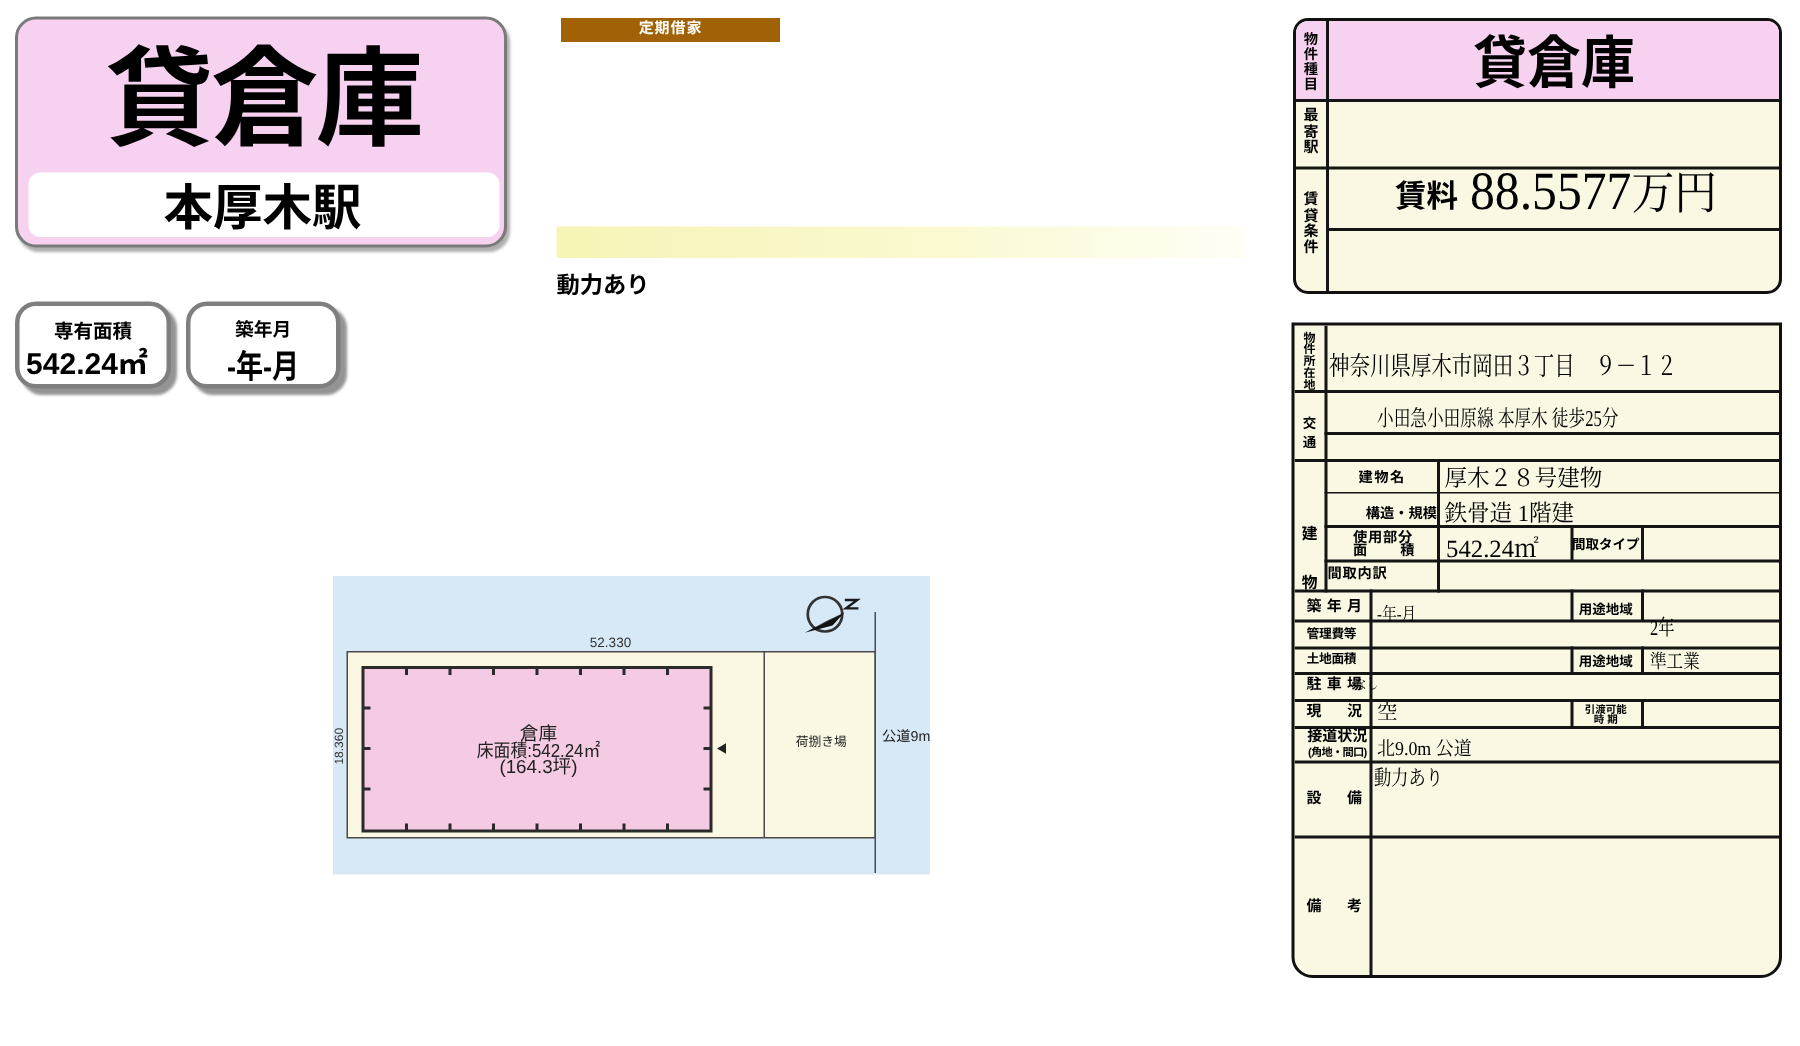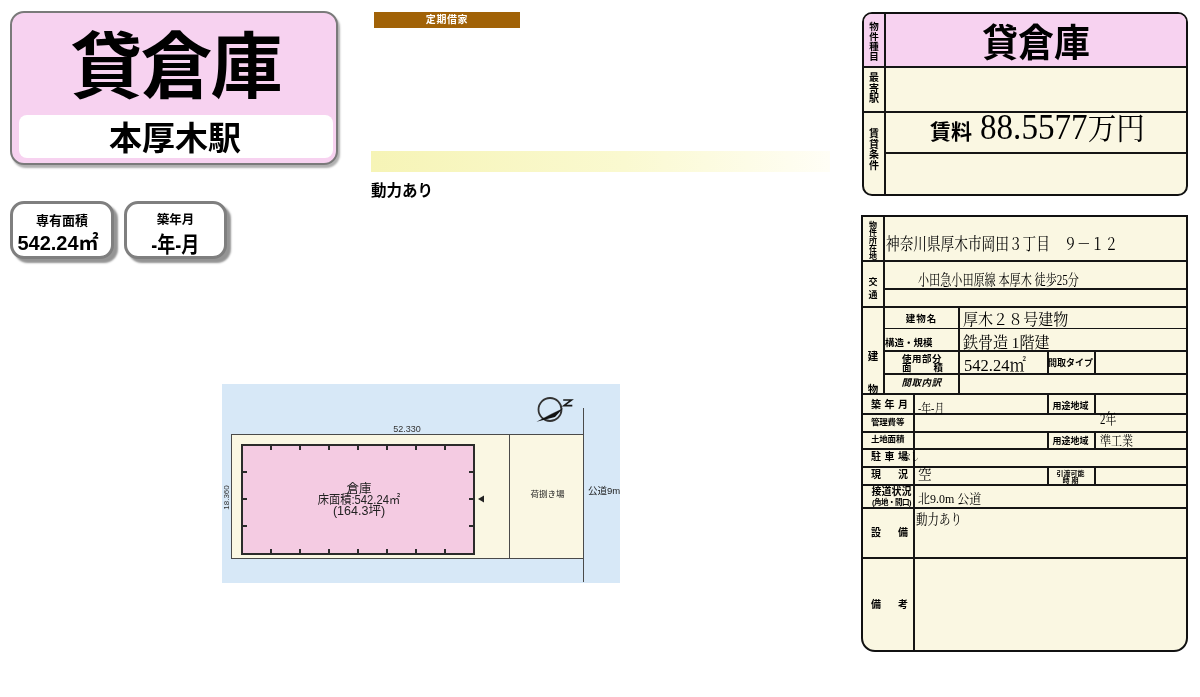--- a/index.html
+++ b/index.html
@@ -158,34 +158,34 @@
     <div class="lb g" style="left:0;top:58.5px;width:20px;font-size:9px;line-height:13.3px;text-align:center;">交<br>通</div>
 
     <div class="abs m" style="left:23px;top:55.5px;font-size:15px;line-height:1;margin-left:32px;"><span class="sx" style="transform:scaleX(0.74);">小田急小田原線 本厚木 徒歩25分</span></div>
 
     <div class="lb g" style="left:0;top:123px;width:20px;font-size:10.5px;line-height:33px;text-align:center;">建<br>物</div>
 
     <div class="lb g" style="left:22px;top:96.5px;width:73px;font-size:9.5px;text-align:center;letter-spacing:1px;">建物名</div>
 
     <div class="abs m" style="left:100px;top:95px;font-size:15.5px;line-height:1;"><span class="sx" style="transform:scaleX(0.97);">厚木２８号建物</span></div>
 
-    <div class="lb g" style="left:22px;top:121px;width:73px;font-size:9.5px;text-align:left;">構造・規模</div>
+    <div class="lb g" style="left:22px;top:121px;width:73px;font-size:9.5px;text-align:right;">構造・規模</div>
 
     <div class="abs m" style="left:100px;top:118px;font-size:15.5px;line-height:1;"><span class="sx" style="transform:scaleX(0.97);">鉄骨造 1階建</span></div>
 
     <div class="lb g" style="left:39px;top:137px;width:41px;font-size:9.5px;line-height:9px;">
         <span style="display:block;letter-spacing:0.5px;">使用部分</span>
         <span style="display:flex;justify-content:space-between;">面<span>積</span></span>
       </div>
 
     <div class="abs m" style="left:101px;top:141px;font-size:16.5px;line-height:1;"><span class="sx" style="transform:scaleX(1);">542.24㎡</span></div>
 
     <div class="lb g" style="left:185px;top:142px;width:45px;font-size:9px;text-align:center;white-space:nowrap;">間取タイプ</div>
 
-    <div class="lb g" style="left:22px;top:161px;width:73px;font-size:9.5px;text-align:center;letter-spacing:0.5px;font-style:italic;">間取内訳</div>
+    <div class="lb g" style="left:22px;top:161px;width:73px;font-size:9.5px;text-align:left;letter-spacing:0.5px;">間取内訳</div>
 
     <div class="lb g" style="left:8px;top:183px;width:37px;font-size:10px;display:flex;justify-content:space-between;">築<span>年</span><span>月</span></div>
 
     <div class="abs m" style="left:55px;top:185.5px;font-size:12px;line-height:1;"><span class="sx" style="transform:scaleX(0.82);">-年-月</span></div>
 
     <div class="lb g" style="left:185px;top:184.5px;width:45px;font-size:9px;text-align:center;white-space:nowrap;">用途地域</div>
 
     <div class="abs m" style="left:237px;top:195px;font-size:14.5px;line-height:1;"><span class="sx" style="transform:scaleX(0.75);">2年</span></div>
 
     <div class="lb g" style="left:8px;top:200.5px;width:37px;font-size:8.5px;letter-spacing:-0.2px;white-space:nowrap;">管理費等</div>

